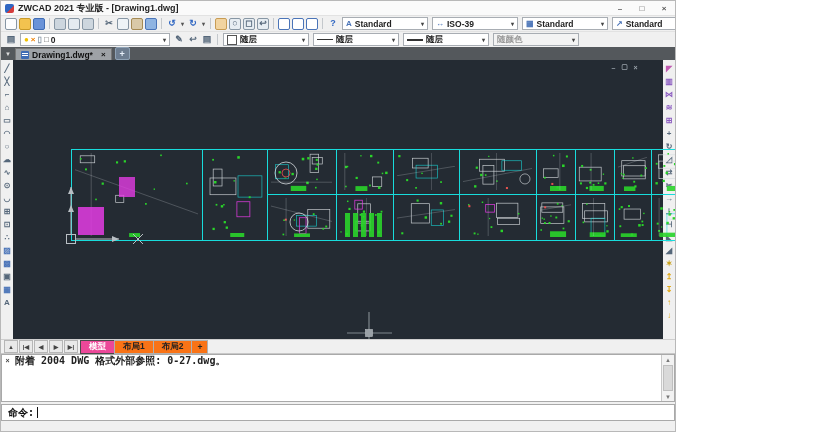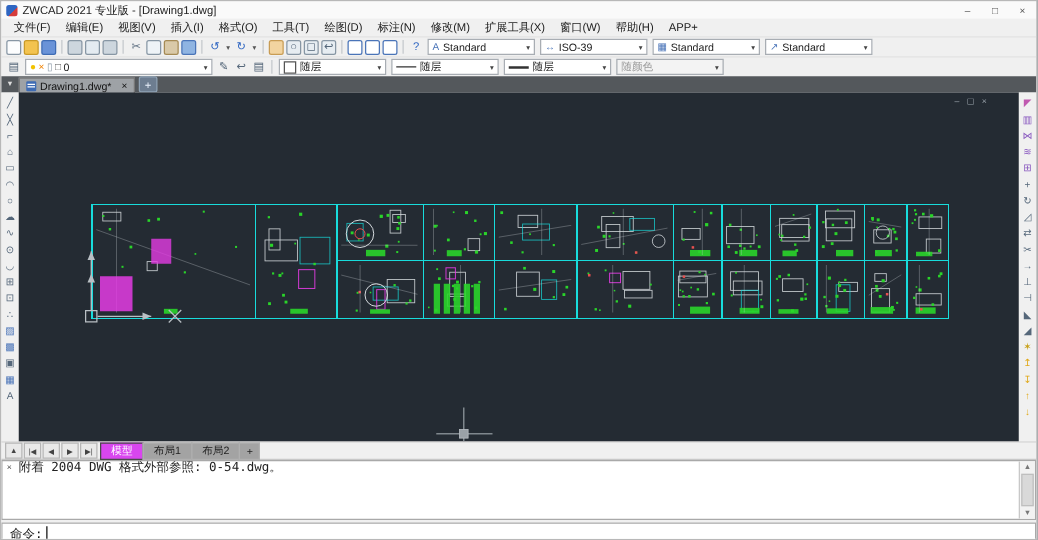--- a/index.html
+++ b/index.html
@@ -1,16 +1,16 @@
 <!DOCTYPE html>
 <html><head>
 <meta charset="utf-8">
 <style>
   html,body{margin:0;padding:0;}
-  .app{position:relative;width:830px;height:432px;background:#f0f0f0;font-family:"Liberation Sans",sans-serif;overflow:hidden;border:1px solid #b8b8b8;box-sizing:border-box;}
+  .app{position:relative;width:676px;height:432px;background:#f0f0f0;font-family:"Liberation Sans",sans-serif;overflow:hidden;border:1px solid #b8b8b8;box-sizing:border-box;font-weight:bold;}
   
   .titlebar{height:14px;display:flex;align-items:center;background:#fafafa;padding-left:4px;}
   .logo{width:9px;height:9px;border-radius:2px;background:linear-gradient(135deg,#2f66c2 60%,#d43c3c 60%);margin-right:4px;}
   .title{font-size:9px;color:#222;}
   .win-controls{margin-left:auto;display:flex;}
   .win-btn{width:22px;height:13px;display:flex;align-items:center;justify-content:center;font-size:8px;color:#555;}
   
   .menubar{height:14px;display:flex;align-items:center;padding-left:4px;background:#f0f0f0;}
   .menu-item{font-size:9px;color:#222;padding:0 6px;line-height:14px;}
   
@@ -41,22 +41,22 @@
   .workspace{display:flex;height:279px;}
   .side-tb{width:14px;background:#f0f0f0;display:flex;flex-direction:column;align-items:center;padding-top:2px;}
   .side-ic{width:12px;height:13px;display:flex;align-items:center;justify-content:center;font-size:8px;line-height:1;color:#55677a;}
   .canvas{position:relative;width:802px;height:279px;background:#242b33;}
   .canvas svg{position:absolute;left:0;top:0;}
   .cv-controls{position:absolute;right:22px;top:2px;display:flex;z-index:3;}
   .cv-btn{width:11px;height:10px;display:flex;align-items:center;justify-content:center;color:#9aa3ab;font-size:7px;}
   
   .layoutbar{height:13px;background:#f0f0f0;border-top:1px solid #cfcfcf;display:flex;align-items:center;padding-left:3px;}
   .lb-btn{width:12px;height:11px;border:1px solid #b6b6b6;background:#e9e9e9;display:flex;align-items:center;justify-content:center;font-size:6px;color:#444;margin-right:1px;}
-  .lt-tab{height:12px;display:flex;align-items:center;padding:0 8px;font-size:8.5px;border:1px solid #b0b0b0;background:#a3a3a3;color:#222;margin-left:-1px;}
-  .lt-tab.active{background:#d946ef;color:#fff;border-color:#4a4a4a;}
+  .lt-tab{height:12px;display:flex;align-items:center;padding:0 8px;font-size:8.5px;border:1px solid #b0b0b0;background:#f97316;color:#222;margin-left:-1px;}
+  .lt-tab.active{background:#ec4899;color:#fff;border-color:#4a4a4a;}
   .lt-new{padding:0 5px;}
   
   .cmd{height:69px;background:#f0f0f0;border-top:1px solid #c8c8c8;}
   .cmd-hist{position:relative;height:48px;background:#fff;border:1px solid #a9a9a9;box-sizing:border-box;overflow:hidden;}
   .cmd-close{position:absolute;left:1px;top:1px;width:9px;height:9px;font-size:7px;color:#444;display:flex;align-items:center;justify-content:center;}
   .cmd-lines{margin:1px 14px 0 13px;font-family:"DejaVu Sans Mono",monospace;font-size:10px;line-height:9.2px;color:#222;list-style:none;padding:0;}
   .cmd-scroll{position:absolute;right:0;top:0;bottom:0;width:12px;background:#f2f2f2;border-left:1px solid #c8c8c8;display:flex;flex-direction:column;justify-content:space-between;align-items:center;}
   .scr-btn{font-size:6px;color:#777;height:9px;display:flex;align-items:center;}
   .scr-thumb{width:8px;flex:1;margin:1px 0;background:#d9d9d9;border:1px solid #bfbfbf;}
   .cmd-prompt{height:17px;margin-top:2px;background:#fff;border:1px solid #a9a9a9;box-sizing:border-box;display:flex;align-items:center;padding-left:6px;font-family:"DejaVu Sans Mono",monospace;font-size:10px;color:#111;}
@@ -72,36 +72,20 @@
     <span class="logo"></span>
     <span class="title">ZWCAD 2021 专业版 - [Drawing1.dwg]</span>
     <span class="win-controls">
 
     <span class="win-btn">–</span>
         <span class="win-btn">□</span>
         <span class="win-btn">×</span>
       </span>
   </div>
 
-  <div class="menubar">
-
-  <span class="menu-item">文件(F)</span>
-      <span class="menu-item">编辑(E)</span>
-      <span class="menu-item">视图(V)</span>
-      <span class="menu-item">插入(I)</span>
-      <span class="menu-item">格式(O)</span>
-      <span class="menu-item">工具(T)</span>
-      <span class="menu-item">绘图(D)</span>
-      <span class="menu-item">标注(N)</span>
-      <span class="menu-item">修改(M)</span>
-      <span class="menu-item">扩展工具(X)</span>
-      <span class="menu-item">窗口(W)</span>
-      <span class="menu-item">帮助(H)</span>
-      <span class="menu-item">APP+</span>
-    </div>
 
   <div class="tb">
     <span style="display:flex;align-items:center;">
 
     <span class="tbi ic" style="background: rgb(252, 253, 254); border-color: rgb(135, 150, 164);"></span>
         <span class="tbi ic" style="background: rgb(243, 195, 79); border-color: rgb(201, 154, 40);"></span>
         <span class="tbi ic" style="background: rgb(106, 147, 216); border-color: rgb(63, 108, 180);"></span>
         <span class="tbi sep"></span>
         <span class="tbi ic" style="background: rgb(205, 214, 222); border-color: rgb(135, 150, 164);"></span>
         <span class="tbi ic" style="background: rgb(228, 235, 241); border-color: rgb(135, 150, 164);"></span>
@@ -594,21 +578,21 @@
         <span class="lt-tab">布局2</span>
       </span>
     <span class="lt-tab lt-new">+</span>
   </div>
 
   <div class="cmd">
     <div class="cmd-hist">
       <span class="cmd-close">×</span>
       <ul class="cmd-lines">
 
-          <li>附着 2004 DWG 格式外部参照: 0-54.dwg。</li>
+      <li>附着 2004 DWG 格式外部参照: 0-27.dwg。</li>
         </ul>
       <div class="cmd-scroll">
         <span class="scr-btn">▲</span>
         <span class="scr-thumb"></span>
         <span class="scr-btn">▼</span>
       </div>
     </div>
     <div class="cmd-prompt">
       <span>命令:</span>
       <span class="caret"></span>

